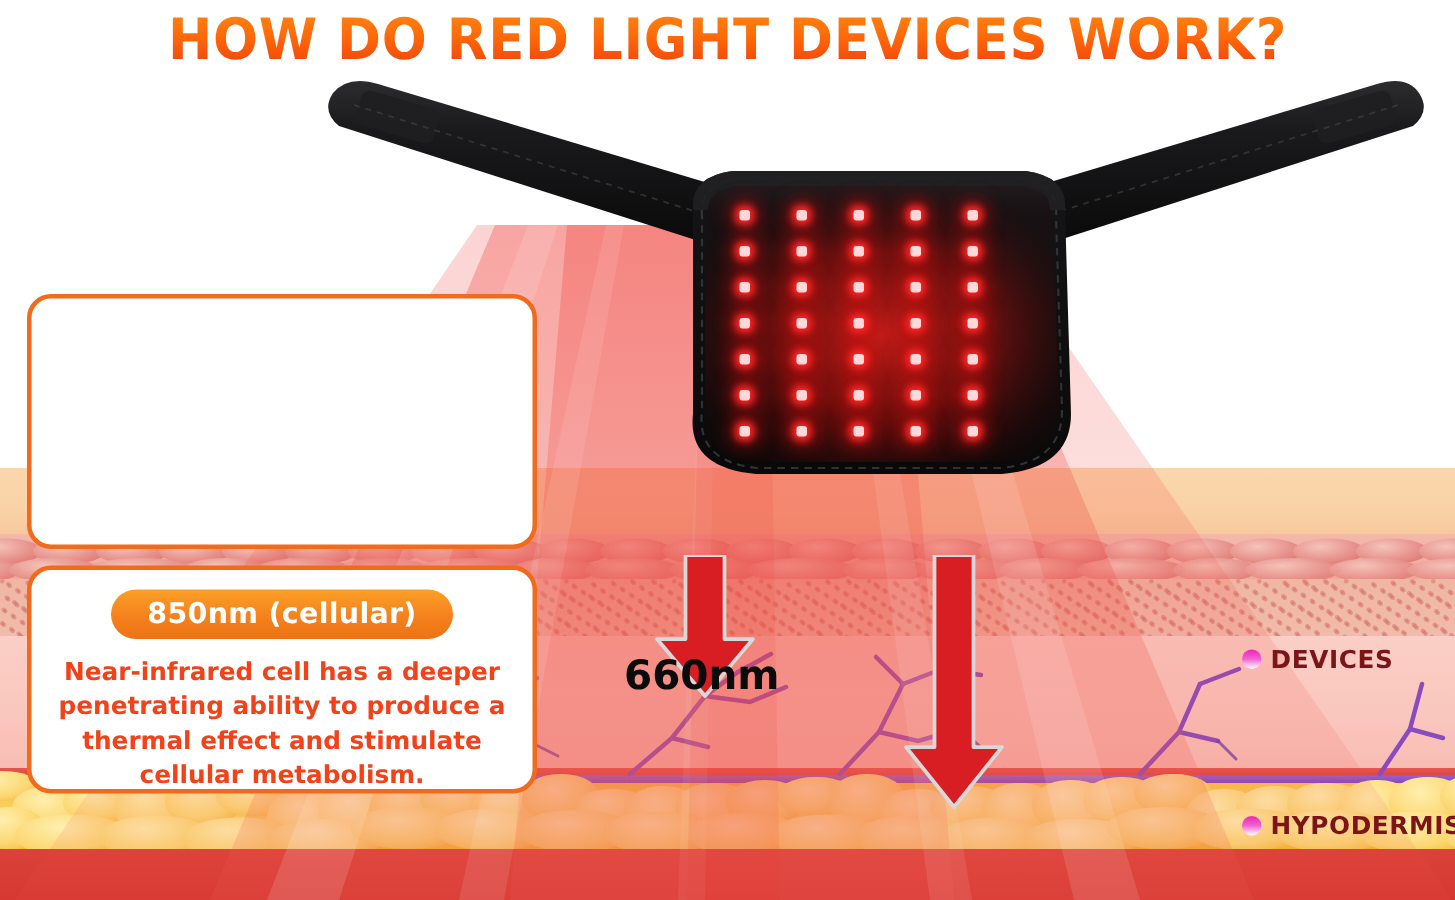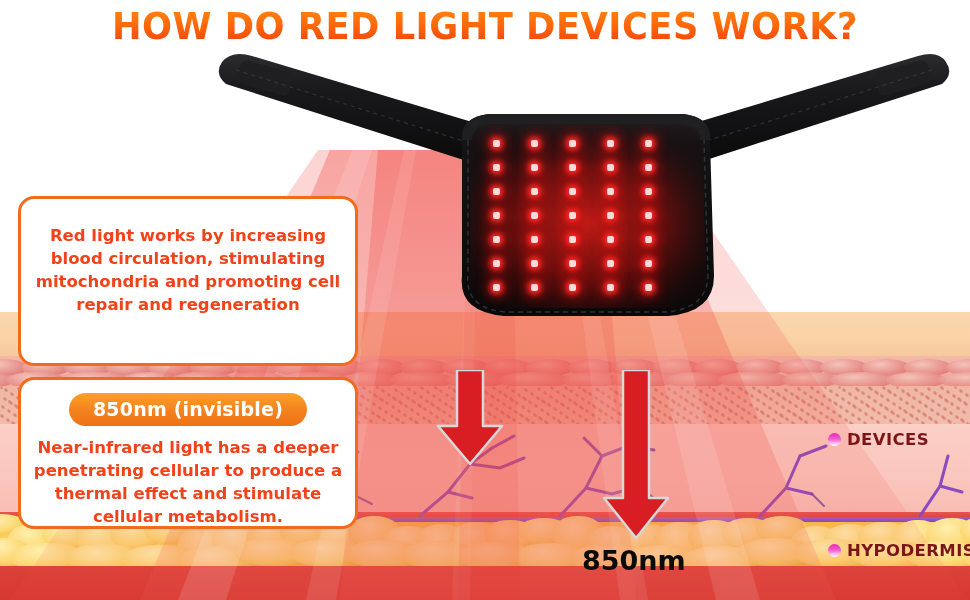--- a/index.html
+++ b/index.html
@@ -1857,33 +1857,32 @@
       <div class="led" style="left: 493px; top: 284px;"></div>
       <div class="led" style="left: 531px; top: 284px;"></div>
       <div class="led" style="left: 569px; top: 284px;"></div>
       <div class="led" style="left: 607px; top: 284px;"></div>
       <div class="led" style="left: 645px; top: 284px;"></div>
     </div>
 
   <svg class="arrow" style="left:432px; top:370px; width:76px; height:96px;" viewBox="0 0 76 96">
     <path d="M25 0 L51 0 L51 56 L70 56 L38 94 L6 56 L25 56 Z" fill="#D81E22" stroke="#D8D8D8" stroke-width="2.5" stroke-linejoin="round"></path>
   </svg>
+  <div class="arrow-label" style="left:416px; top:435px;">660nm</div>
 
   <svg class="arrow" style="left:598px; top:370px; width:76px; height:170px;" viewBox="0 0 76 170">
     <path d="M25 0 L51 0 L51 128 L70 128 L38 168 L6 128 L25 128 Z" fill="#D81E22" stroke="#D8D8D8" stroke-width="2.5" stroke-linejoin="round"></path>
   </svg>
-  <div class="arrow-label" style="left:582px; top:545px;">850nm</div>
 
   <div class="card" id="card-660">
-    <div class="card-body">Red light works by increasing blood circulation, stimulating mitochondria and promoting cell repair and regeneration</div>
   </div>
 
   <div class="card" id="card-850">
-    <span class="pill">850nm (invisible)</span>
-    <div class="card-body">Near-infrared light has a deeper penetrating cellular to produce a thermal effect and stimulate cellular metabolism.</div>
+    <span class="pill">850nm (cellular)</span>
+    <div class="card-body">Near-infrared cell has a deeper penetrating ability to produce a thermal effect and stimulate cellular metabolism.</div>
   </div>
 
   <div class="skin-label" id="lab-derm">
     <span class="dotmark"></span>
     <span>DEVICES</span>
   </div>
   <div class="skin-label" id="lab-hypo">
     <span class="dotmark"></span>
     <span>HYPODERMIS</span>
   </div>

